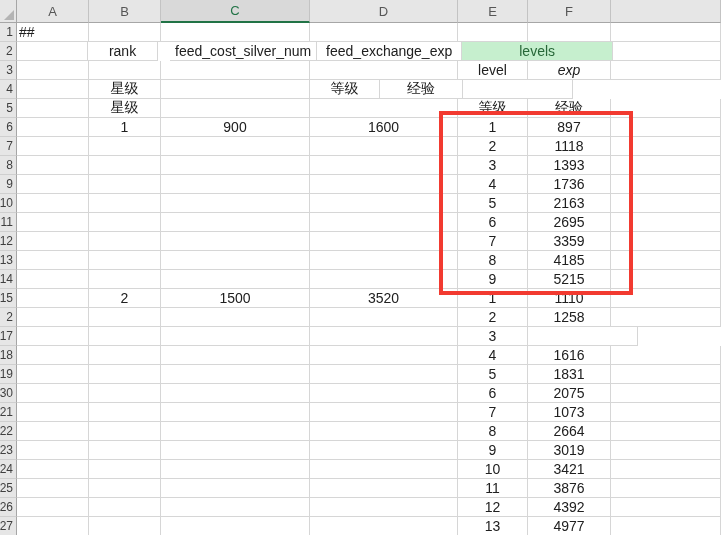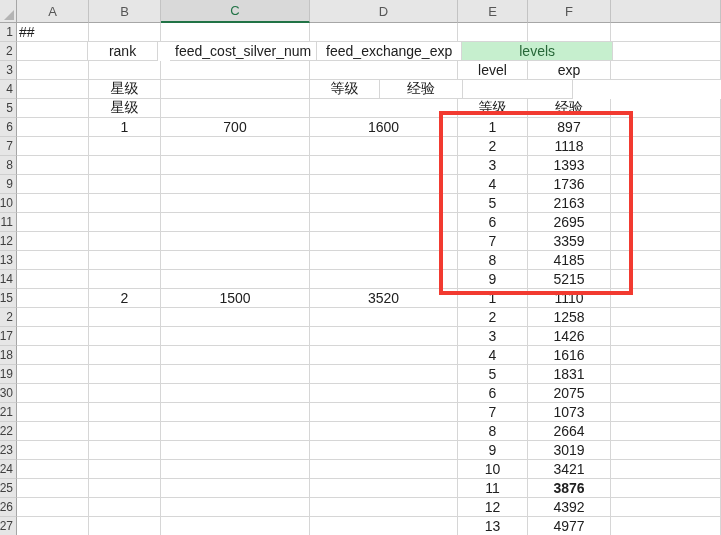--- a/index.html
+++ b/index.html
@@ -84,21 +84,21 @@
         <div class="cell good" style="width: 153px;">levels</div>
         <div class="cell" style="width: 110px;"></div>
       </div>
       <div class="grid-row">
         <div class="gutter">3</div>
         <div class="cell colA" style="width: 72px;"></div>
         <div class="cell" style="width: 72px;"></div>
         <div class="cell" style="width: 149px;"></div>
         <div class="cell" style="width: 148px;"></div>
         <div class="cell" style="width: 70px;">level</div>
-        <div class="cell" style="width: 83px;">exp</div>
+        <div class="cell" style="width: 83px; font-style: italic;">exp</div>
         <div class="cell" style="width: 110px;"></div>
       </div>
       <div class="grid-row">
         <div class="gutter">4</div>
         <div class="cell colA" style="width: 72px;"></div>
         <div class="cell" style="width: 72px;">星级</div>
         <div class="cell" style="width: 149px;"></div>
         <div class="cell" style="width: 70px;">等级</div>
         <div class="cell" style="width: 83px;">经验</div>
         <div class="cell" style="width: 110px;"></div>
@@ -110,21 +110,21 @@
         <div class="cell" style="width: 149px;"></div>
         <div class="cell" style="width: 148px;"></div>
         <div class="cell" style="width: 70px;">等级</div>
         <div class="cell" style="width: 83px;">经验</div>
         <div class="cell" style="width: 110px;"></div>
       </div>
       <div class="grid-row">
         <div class="gutter">6</div>
         <div class="cell colA" style="width: 72px;"></div>
         <div class="cell" style="width: 72px;">1</div>
-        <div class="cell" style="width: 149px;">700</div>
+        <div class="cell" style="width: 149px;">900</div>
         <div class="cell" style="width: 148px;">1600</div>
         <div class="cell" style="width: 70px;">1</div>
         <div class="cell" style="width: 83px;">897</div>
         <div class="cell" style="width: 110px;"></div>
       </div>
       <div class="grid-row">
         <div class="gutter">7</div>
         <div class="cell colA" style="width: 72px;"></div>
         <div class="cell" style="width: 72px;"></div>
         <div class="cell" style="width: 149px;"></div>
@@ -223,21 +223,20 @@
         <div class="cell" style="width: 83px;">1258</div>
         <div class="cell" style="width: 110px;"></div>
       </div>
       <div class="grid-row">
         <div class="gutter">17</div>
         <div class="cell colA" style="width: 72px;"></div>
         <div class="cell" style="width: 72px;"></div>
         <div class="cell" style="width: 149px;"></div>
         <div class="cell" style="width: 148px;"></div>
         <div class="cell" style="width: 70px;">3</div>
-        <div class="cell" style="width: 83px;">1426</div>
         <div class="cell" style="width: 110px;"></div>
       </div>
       <div class="grid-row">
         <div class="gutter">18</div>
         <div class="cell colA" style="width: 72px;"></div>
         <div class="cell" style="width: 72px;"></div>
         <div class="cell" style="width: 149px;"></div>
         <div class="cell" style="width: 148px;"></div>
         <div class="cell" style="width: 70px;">4</div>
         <div class="cell" style="width: 83px;">1616</div>
@@ -303,21 +302,21 @@
         <div class="cell" style="width: 83px;">3421</div>
         <div class="cell" style="width: 110px;"></div>
       </div>
       <div class="grid-row">
         <div class="gutter">25</div>
         <div class="cell colA" style="width: 72px;"></div>
         <div class="cell" style="width: 72px;"></div>
         <div class="cell" style="width: 149px;"></div>
         <div class="cell" style="width: 148px;"></div>
         <div class="cell" style="width: 70px;">11</div>
-        <div class="cell" style="width: 83px; font-weight: bold;">3876</div>
+        <div class="cell" style="width: 83px;">3876</div>
         <div class="cell" style="width: 110px;"></div>
       </div>
       <div class="grid-row">
         <div class="gutter">26</div>
         <div class="cell colA" style="width: 72px;"></div>
         <div class="cell" style="width: 72px;"></div>
         <div class="cell" style="width: 149px;"></div>
         <div class="cell" style="width: 148px;"></div>
         <div class="cell" style="width: 70px;">12</div>
         <div class="cell" style="width: 83px;">4392</div>

